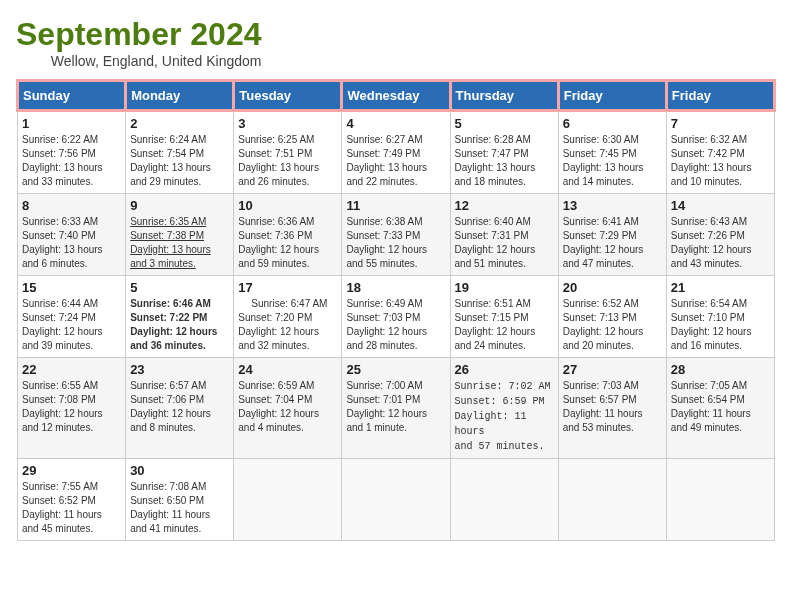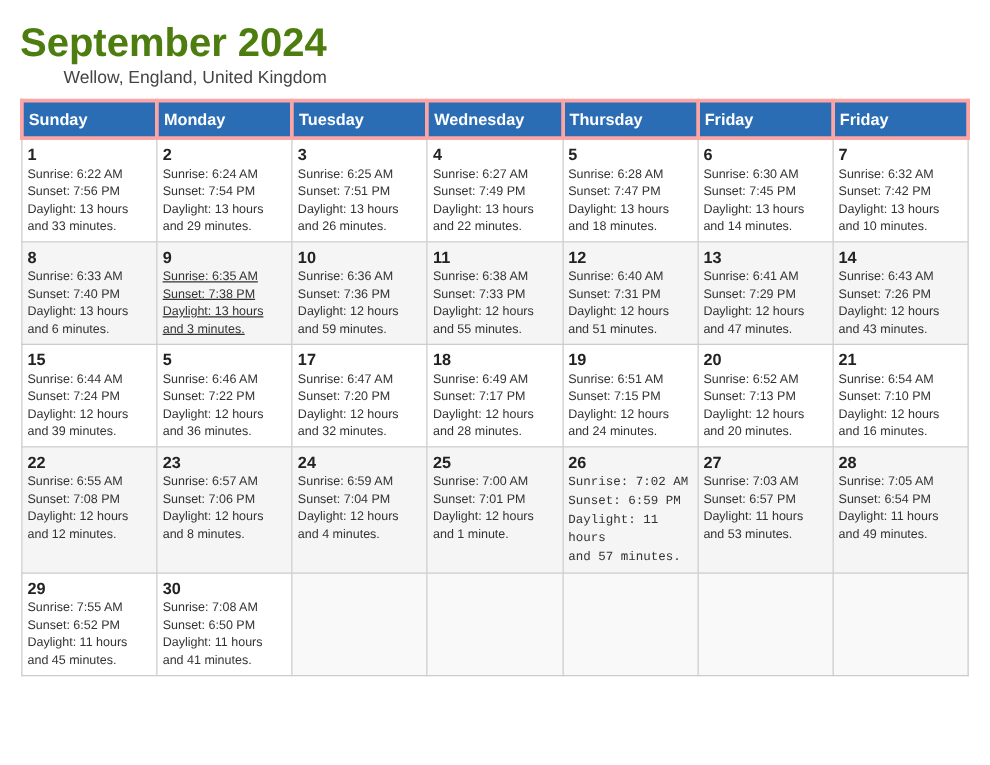--- a/index.html
+++ b/index.html
@@ -174,30 +174,30 @@
         <td><span class="day-number">14</span><span class="day-info" style="white-space: pre-line;">Sunrise: 6:43 AM
 Sunset: 7:26 PM
 Daylight: 12 hours
 and 43 minutes.</span></td>
       </tr>
       <tr>
         <td><span class="day-number">15</span><span class="day-info" style="white-space: pre-line;">Sunrise: 6:44 AM
 Sunset: 7:24 PM
 Daylight: 12 hours
 and 39 minutes.</span></td>
-        <td><span class="day-number">5</span><span class="day-info" style="white-space: pre-line;">Sunrise: 6:46 AM
+        <td><span class="day-number">5</span><span class="day-info" style="white-space: pre-line; font-weight: bold;">Sunrise: 6:46 AM
 Sunset: 7:22 PM
 Daylight: 12 hours
 and 36 minutes.</span></td>
-        <td><span class="day-number">17</span><span class="day-info" style="white-space: pre-line;">Sunrise: 6:47 AM
+        <td><span class="day-number">17</span><span class="day-info" style="white-space: pre-line; margin-left: 13px;">Sunrise: 6:47 AM
 Sunset: 7:20 PM
 Daylight: 12 hours
 and 32 minutes.</span></td>
         <td><span class="day-number">18</span><span class="day-info" style="white-space: pre-line;">Sunrise: 6:49 AM
-Sunset: 7:17 PM
+Sunset: 7:03 PM
 Daylight: 12 hours
 and 28 minutes.</span></td>
         <td><span class="day-number">19</span><span class="day-info" style="white-space: pre-line;">Sunrise: 6:51 AM
 Sunset: 7:15 PM
 Daylight: 12 hours
 and 24 minutes.</span></td>
         <td><span class="day-number">20</span><span class="day-info" style="white-space: pre-line;">Sunrise: 6:52 AM
 Sunset: 7:13 PM
 Daylight: 12 hours
 and 20 minutes.</span></td>

